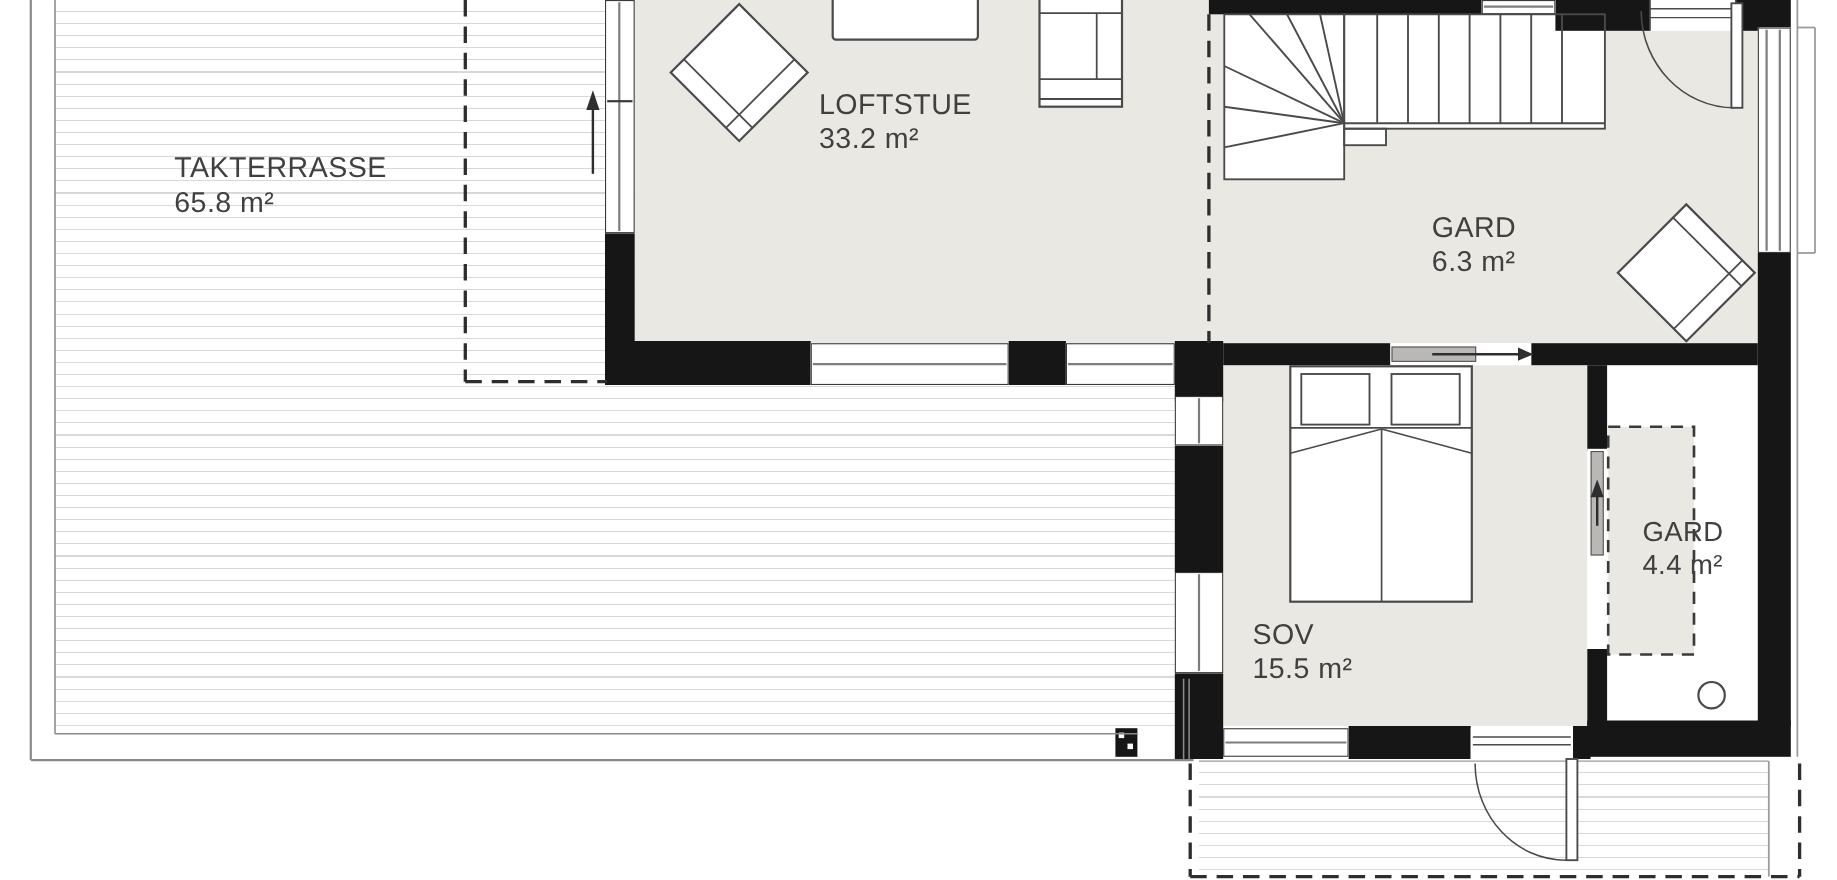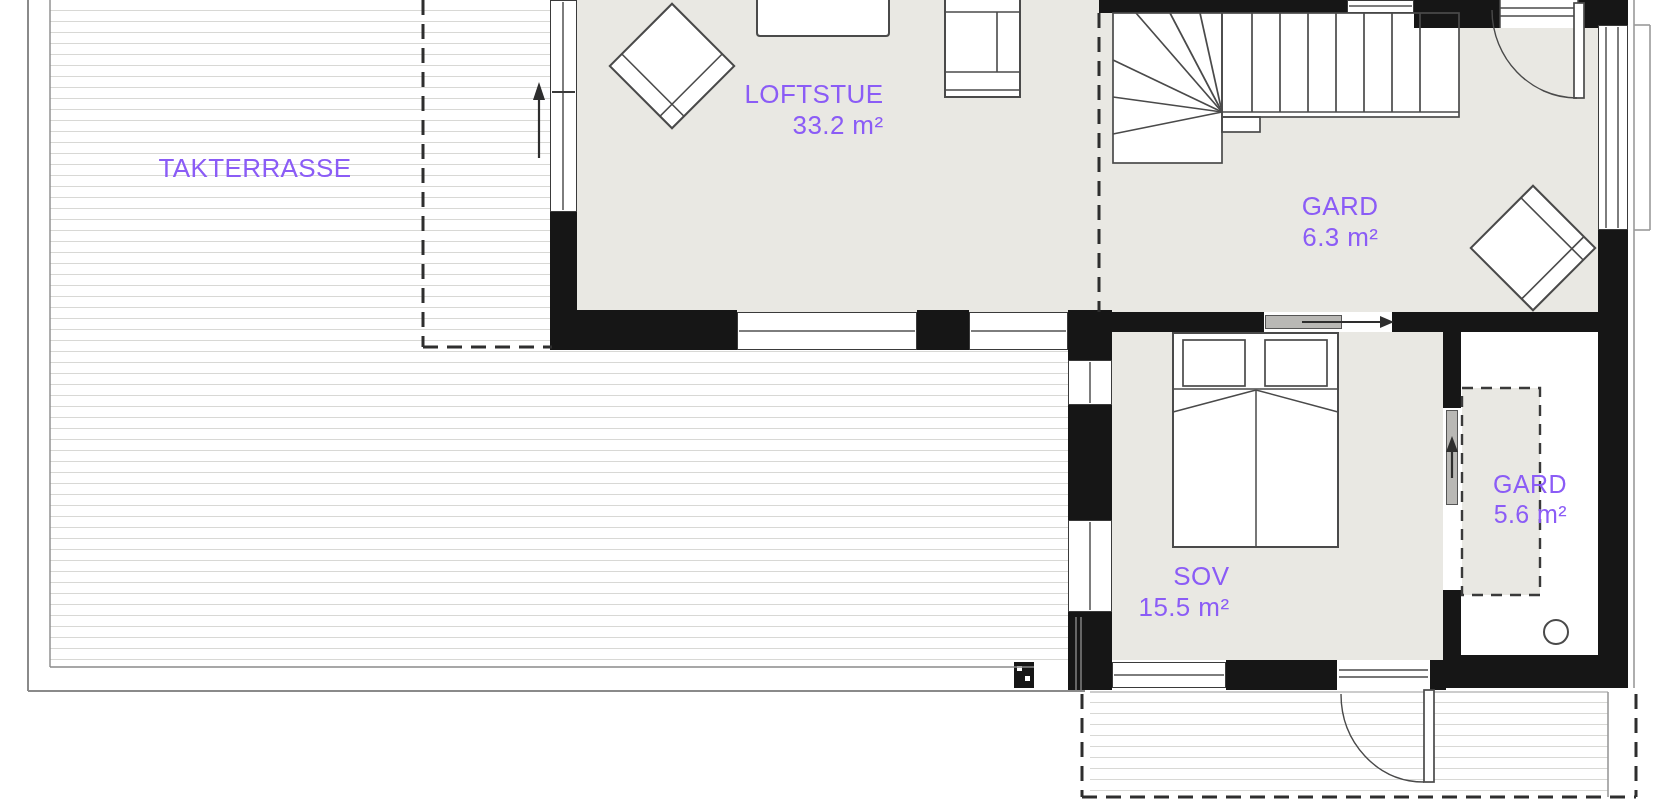--- a/index.html
+++ b/index.html
@@ -10,22 +10,22 @@
   .abs{position:absolute;}
   .deck{
     background:repeating-linear-gradient(to bottom,#ffffff 0 10px,#d8d8d5 10px 11px);
   }
   .floor{background:#e9e8e3;}
   .wall{background:#161616;}
   .window{background:#ffffff;border:1px solid #3a3a3a;box-sizing:border-box;}
   .gap{background:#ffffff;}
   .panel{background:#b9b8b5;border:1px solid #555;box-sizing:border-box;}
   .label{
-    position:absolute;transform:translate(-50%,-50%);text-align:right;
-    font-size:26px;line-height:1.18;letter-spacing:0.4px;color:#8b5cf6;white-space:nowrap;
+    position:absolute;transform:translate(-50%,-50%);text-align:left;
+    font-size:26px;line-height:1.18;letter-spacing:0.4px;color:#404040;white-space:nowrap;
   }
   .label.small{font-size:25px;margin-left:22px;}
   svg.overlay{position:absolute;left:0;top:0;}
 </style>
 </head>
 <body>
 
 <div id="plan">
 
   <div class="abs deck" style="left:50px;top:0;width:1018px;height:667px;"></div>
@@ -198,31 +198,32 @@
     </g>
 
     <g>
       <rect x="1462" y="388" width="78" height="207" fill="#e9e8e3" stroke="#3a3a3a" stroke-width="2.4" stroke-dasharray="11 8"></rect>
     </g>
     <circle cx="1556" cy="632" r="12" fill="#ffffff" stroke="#4a4a4a" stroke-width="2"></circle>
   </svg>
 
   <div class="label" style="left:255px;top:168px;">
     <div>TAKTERRASSE</div>
+    <div>65.8 m²</div>
   </div>
   <div class="label" style="left:814px;top:110px;">
     <div>LOFTSTUE</div>
     <div>33.2 m²</div>
   </div>
   <div class="label" style="left:1340px;top:222px;">
     <div>GARD</div>
     <div>6.3 m²</div>
   </div>
   <div class="label" style="left:1184px;top:592px;">
     <div>SOV</div>
     <div>15.5 m²</div>
   </div>
   <div class="label small" style="left:1508px;top:499px;">
     <div>GARD</div>
-    <div>5.6 m²</div>
+    <div>4.4 m²</div>
   </div>
 
 </div>
 
 </body></html>

